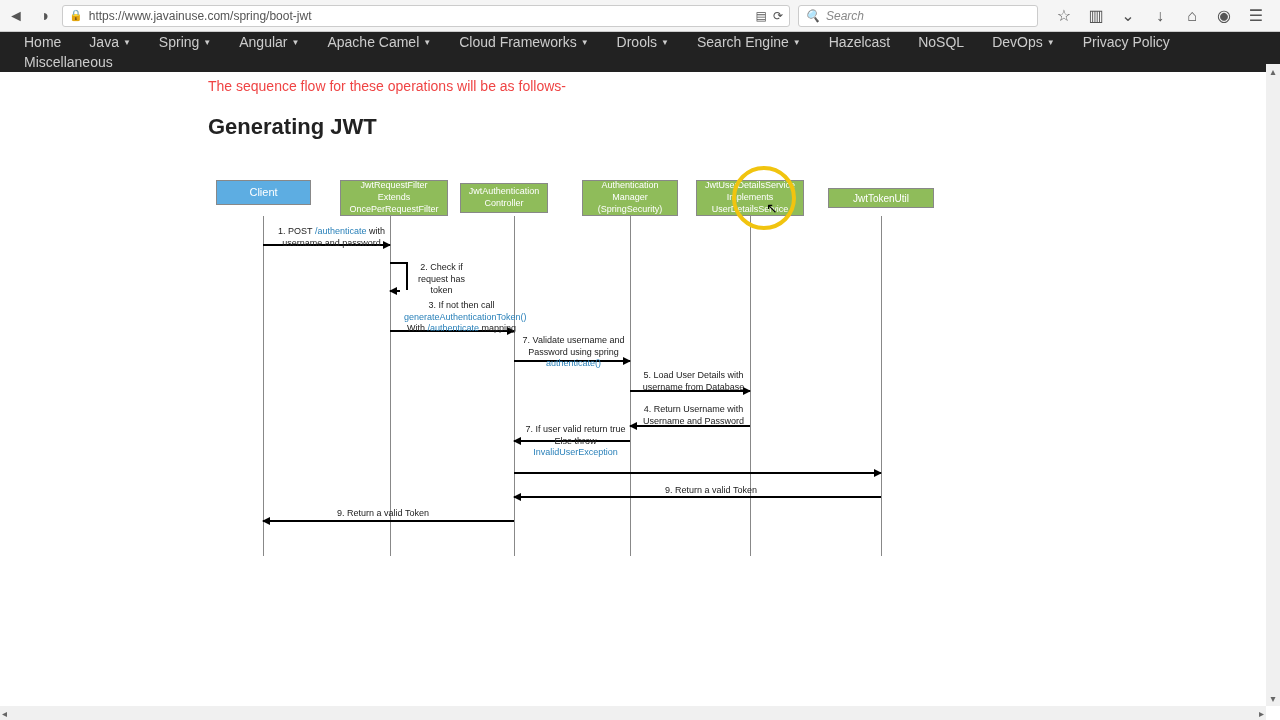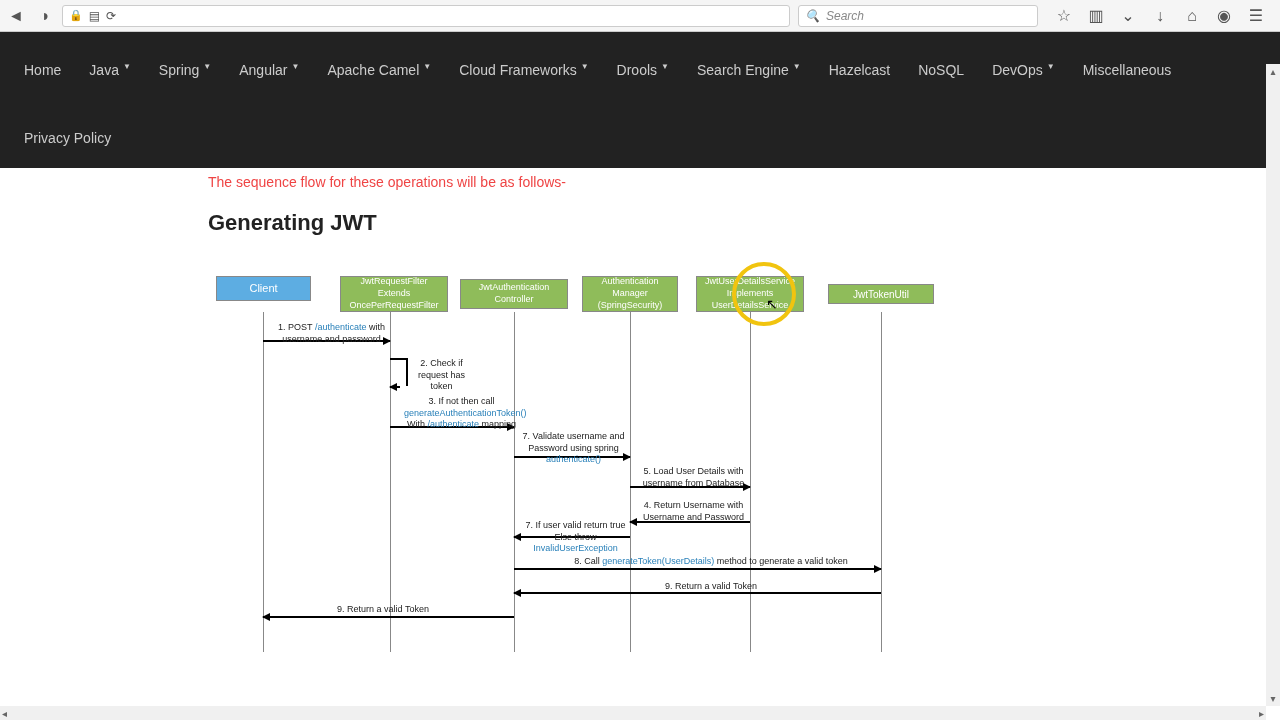--- a/index.html
+++ b/index.html
@@ -9,35 +9,35 @@
 .browser-bar { height: 32px; background: #f5f5f5; border-bottom: 1px solid #ccc; display: flex; align-items: center; padding: 0 6px; gap: 8px; }
 .browser-bar .icon-btn { width: 20px; height: 20px; display: flex; align-items: center; justify-content: center; color: #555; cursor: pointer; }
 .url-bar { flex: 1; height: 22px; background: #fff; border: 1px solid #ccc; border-radius: 3px; display: flex; align-items: center; padding: 0 6px; gap: 6px; font-size: 12px; color: #555; }
 .lock-icon { color: #4caf50; font-size: 11px; }
 .url-text { flex: 1; }
 .search-box { width: 240px; height: 22px; background: #fff; border: 1px solid #ccc; border-radius: 3px; display: flex; align-items: center; padding: 0 6px; gap: 6px; font-size: 12px; color: #888; font-style: italic; }
 .toolbar-icons { display: flex; gap: 12px; padding: 0 8px; }
 
 
 .nav { background: #222; display: flex; flex-wrap: wrap; padding: 0 10px; }
-.nav-item { color: #ccc; padding: 22px 14px; font-size: 14px; cursor: pointer; display: flex; align-items: flex-start; gap: 4px; margin-top: 8px; }
+.nav-item { color: #ccc; padding: 2px 14px; font-size: 14px; cursor: pointer; display: flex; align-items: center; gap: 4px; }
 .caret { font-size: 8px; }
 
 
 .content { padding: 6px 0 0 208px; position: relative; }
 .intro { font-size: 14px; color: #ef4444; margin-bottom: 20px; }
 .heading { font-size: 22px; font-weight: 600; color: #222; margin-bottom: 40px; }
 
 
 .diagram { position: relative; width: 740px; height: 380px; font-size: 9px; }
 .box { position: absolute; text-align: center; color: #fff; padding: 4px 6px; border: 1px solid #888; display: flex; flex-direction: column; justify-content: center; align-items: center; line-height: 1.3; }
 .box.client { background: #5dade2; width: 95px; height: 25px; top: 0; left: 8px; font-size: 11px; }
 .box.green { background: #8fbc5a; }
 .box.b1 { width: 108px; height: 36px; top: 0; left: 132px; }
-.box.b2 { width: 108px; height: 30px; top: 3px; left: 252px; }
+.box.b2 { width: 88px; height: 30px; top: 3px; left: 252px; }
 .box.b3 { width: 96px; height: 36px; top: 0; left: 374px; }
 .box.b4 { width: 108px; height: 36px; top: 0; left: 488px; justify-content: center; }
 .box.b5 { width: 106px; height: 20px; top: 8px; left: 620px; font-size: 10px; }
 
 
 .lifeline { position: absolute; width: 1px; background: #888; top: 36px; }
 .ll0 { left: 55px; height: 340px; }
 .ll1 { left: 182px; height: 340px; }
 .ll2 { left: 306px; height: 340px; }
 .ll3 { left: 422px; height: 340px; }
@@ -85,20 +85,21 @@
 .scroll-v { position: absolute; top: 64px; right: 0; bottom: 14px; width: 14px; background: #f0f0f0; display:flex; flex-direction:column; justify-content:space-between; align-items:center; padding:2px 0; font-size:10px; color:#666;}
 </style>
 </head>
 <body>
 
 <div class="browser-bar">
   <div class="icon-btn">◄</div>
   <div class="icon-btn">◑</div>
   <div class="url-bar">
     <span class="lock-icon">🔒</span>
+    <span class="url-text">https://www.javainuse.com/spring/boot-jwt</span>
     <span>▤</span>
     <span>⟳</span>
   </div>
   <div class="search-box">
     <span>🔍</span>
     <span>Search</span>
   </div>
   <div class="toolbar-icons">
     <span class="icon-btn">☆</span>
     <span class="icon-btn">▥</span>
@@ -145,25 +146,25 @@
   <div class="nav-item">
       <span>Hazelcast</span>
     </div>
   <div class="nav-item">
       <span>NoSQL</span>
     </div>
   <div class="nav-item">
       <span>DevOps</span>
       <span class="caret">▼</span>
     </div>
-  <div class="nav-item">
-      <span>Miscellaneous</span>
-    </div>
   <div class="nav-item" style="flex-basis:100%; max-width:120px;">
       <span>Privacy Policy</span>
+    </div>
+  <div class="nav-item">
+      <span>Miscellaneous</span>
     </div>
 </div>
 
 <div class="content">
   <div class="intro">The sequence flow for these operations will be as follows-</div>
   <div class="heading">Generating JWT</div>
 
   <div class="diagram">
 
     <div class="box client">
@@ -212,21 +213,20 @@
     <div class="arrow left a9"></div>
     <div class="arrow left a10"></div>
 
     <div class="lbl l1"><span>1.   POST </span><span class="link">/authenticate</span><span> with username and password</span></div>
     <div class="lbl l2">2. Check if request has token</div>
     <div class="lbl l3"><span>3. If not then call </span><span class="link">generateAuthenticationToken()</span><br><span> With </span><span class="link">/authenticate</span><span> mapping</span></div>
     <div class="lbl l4"><span>7. Validate username and Password using spring </span><br><span class="link">authenticate()</span></div>
     <div class="lbl l5">5.  Load User Details with username from  Database</div>
     <div class="lbl l6">4.   Return Username with Username and Password</div>
     <div class="lbl l7"><span>7. If user valid return true Else throw </span><span class="link">InvalidUserException</span></div>
-    <div class="lbl l8"><span>8. Call </span><span class="link">generateToken(UserDetails)</span><span> method to generate a valid token</span></div>
     <div class="lbl l9">9. Return a valid Token</div>
     <div class="lbl l10">9. Return a valid Token</div>
 
     <div class="highlight" style="top:-14px; left:524px;"></div>
     <div class="cursor" style="top:20px; left:558px;">↖</div>
   </div>
 </div>
 
 <div class="scroll-v">
     <span>▴</span>

